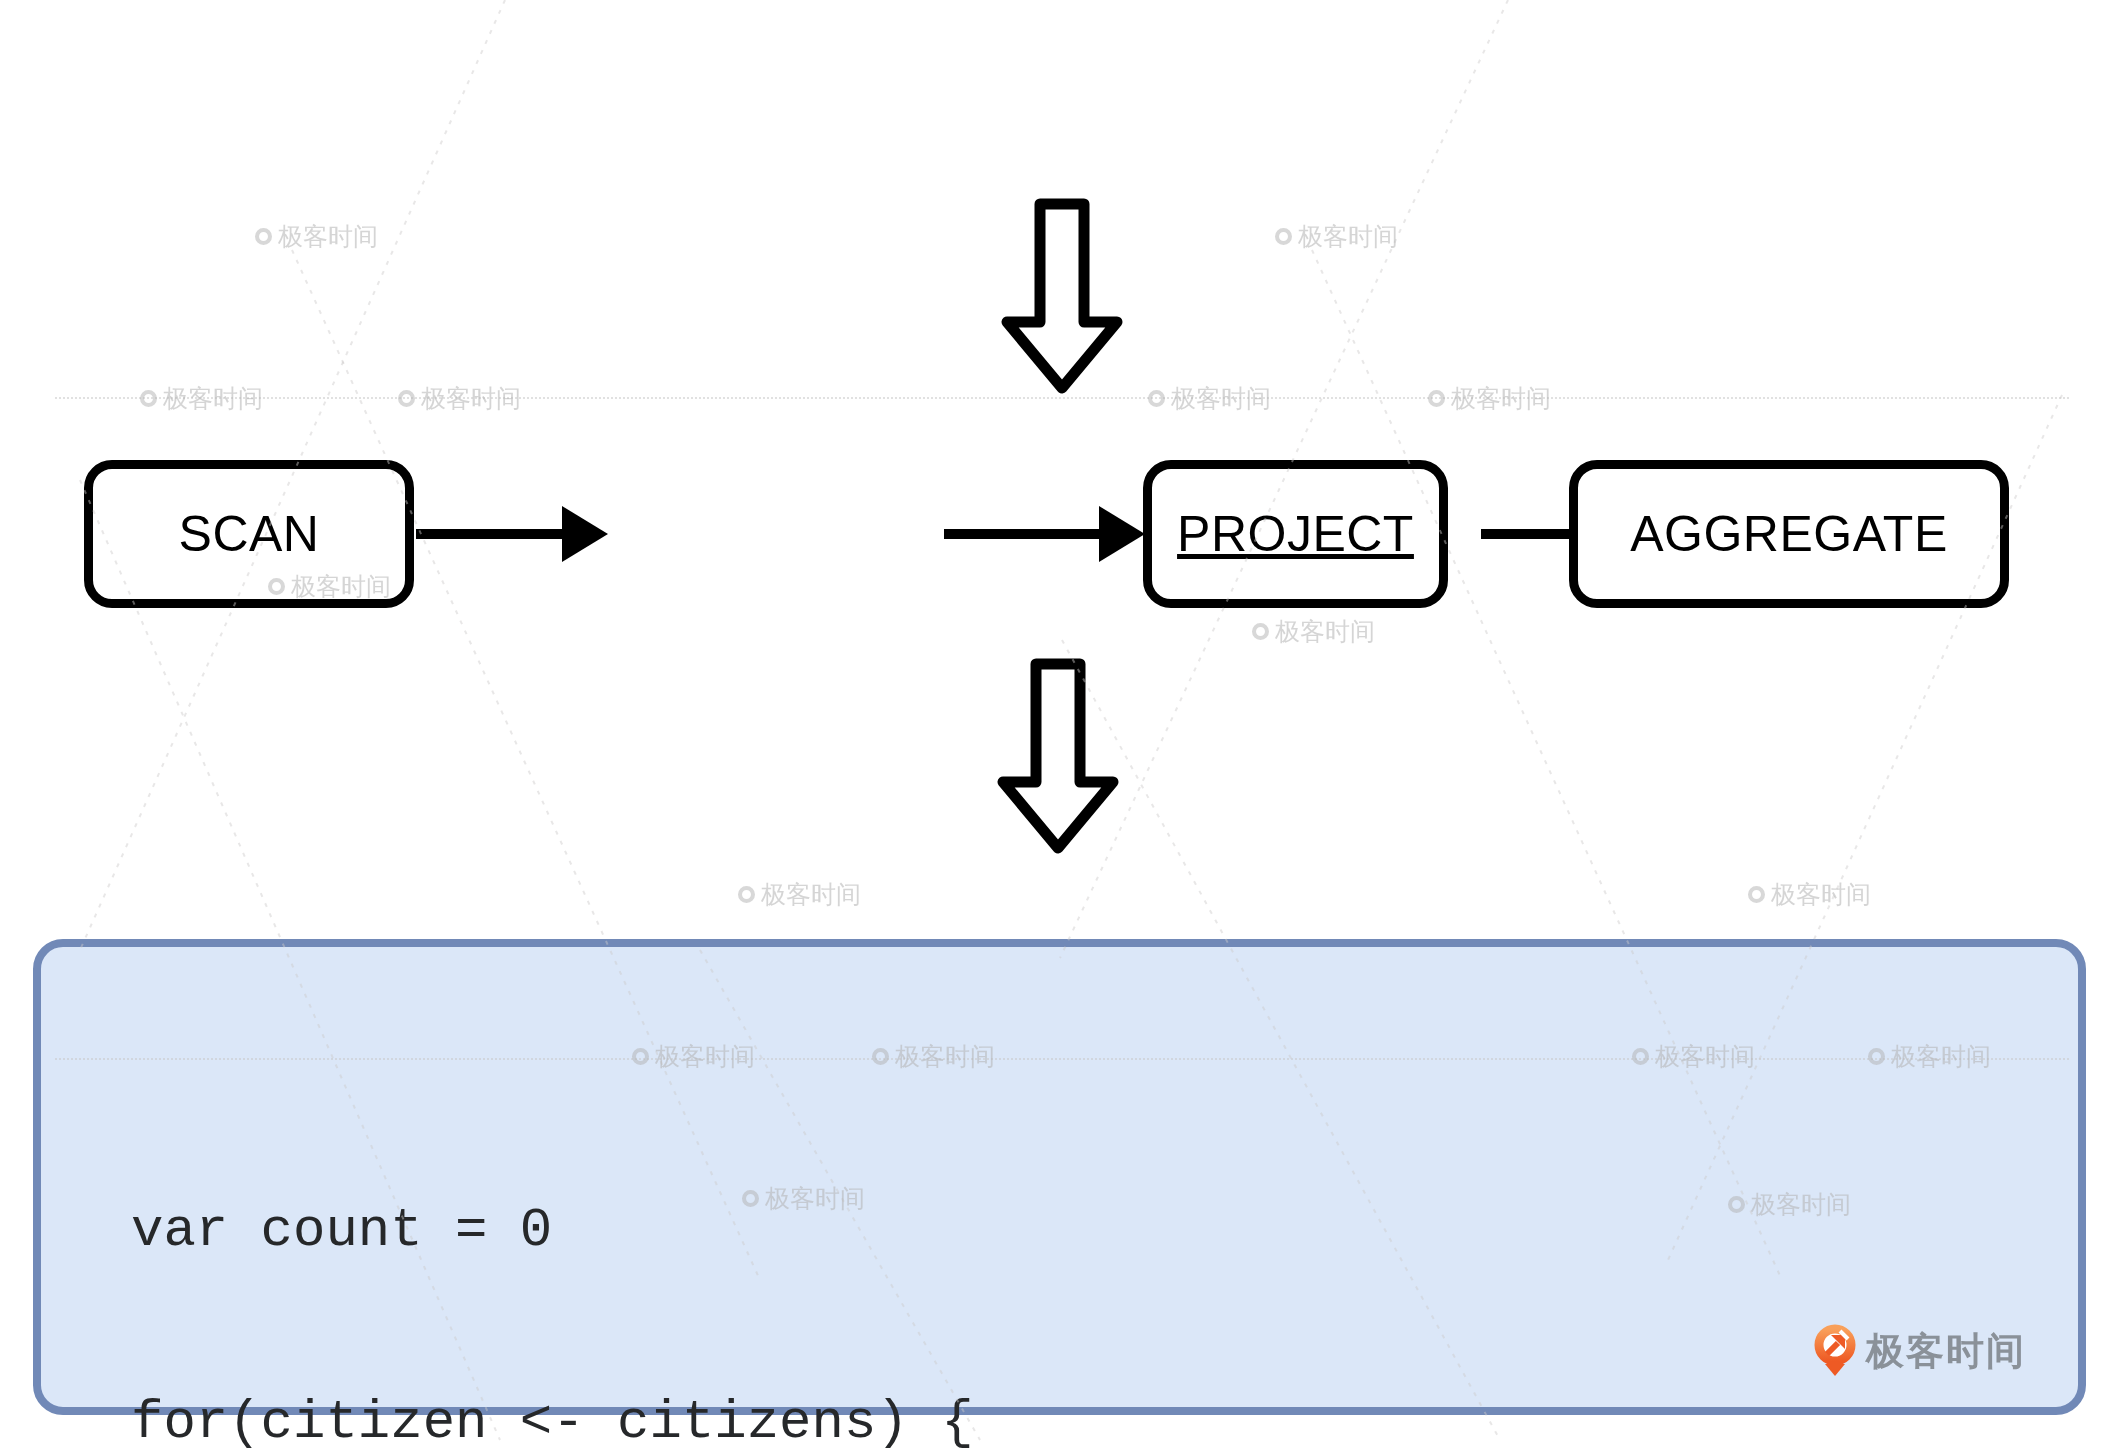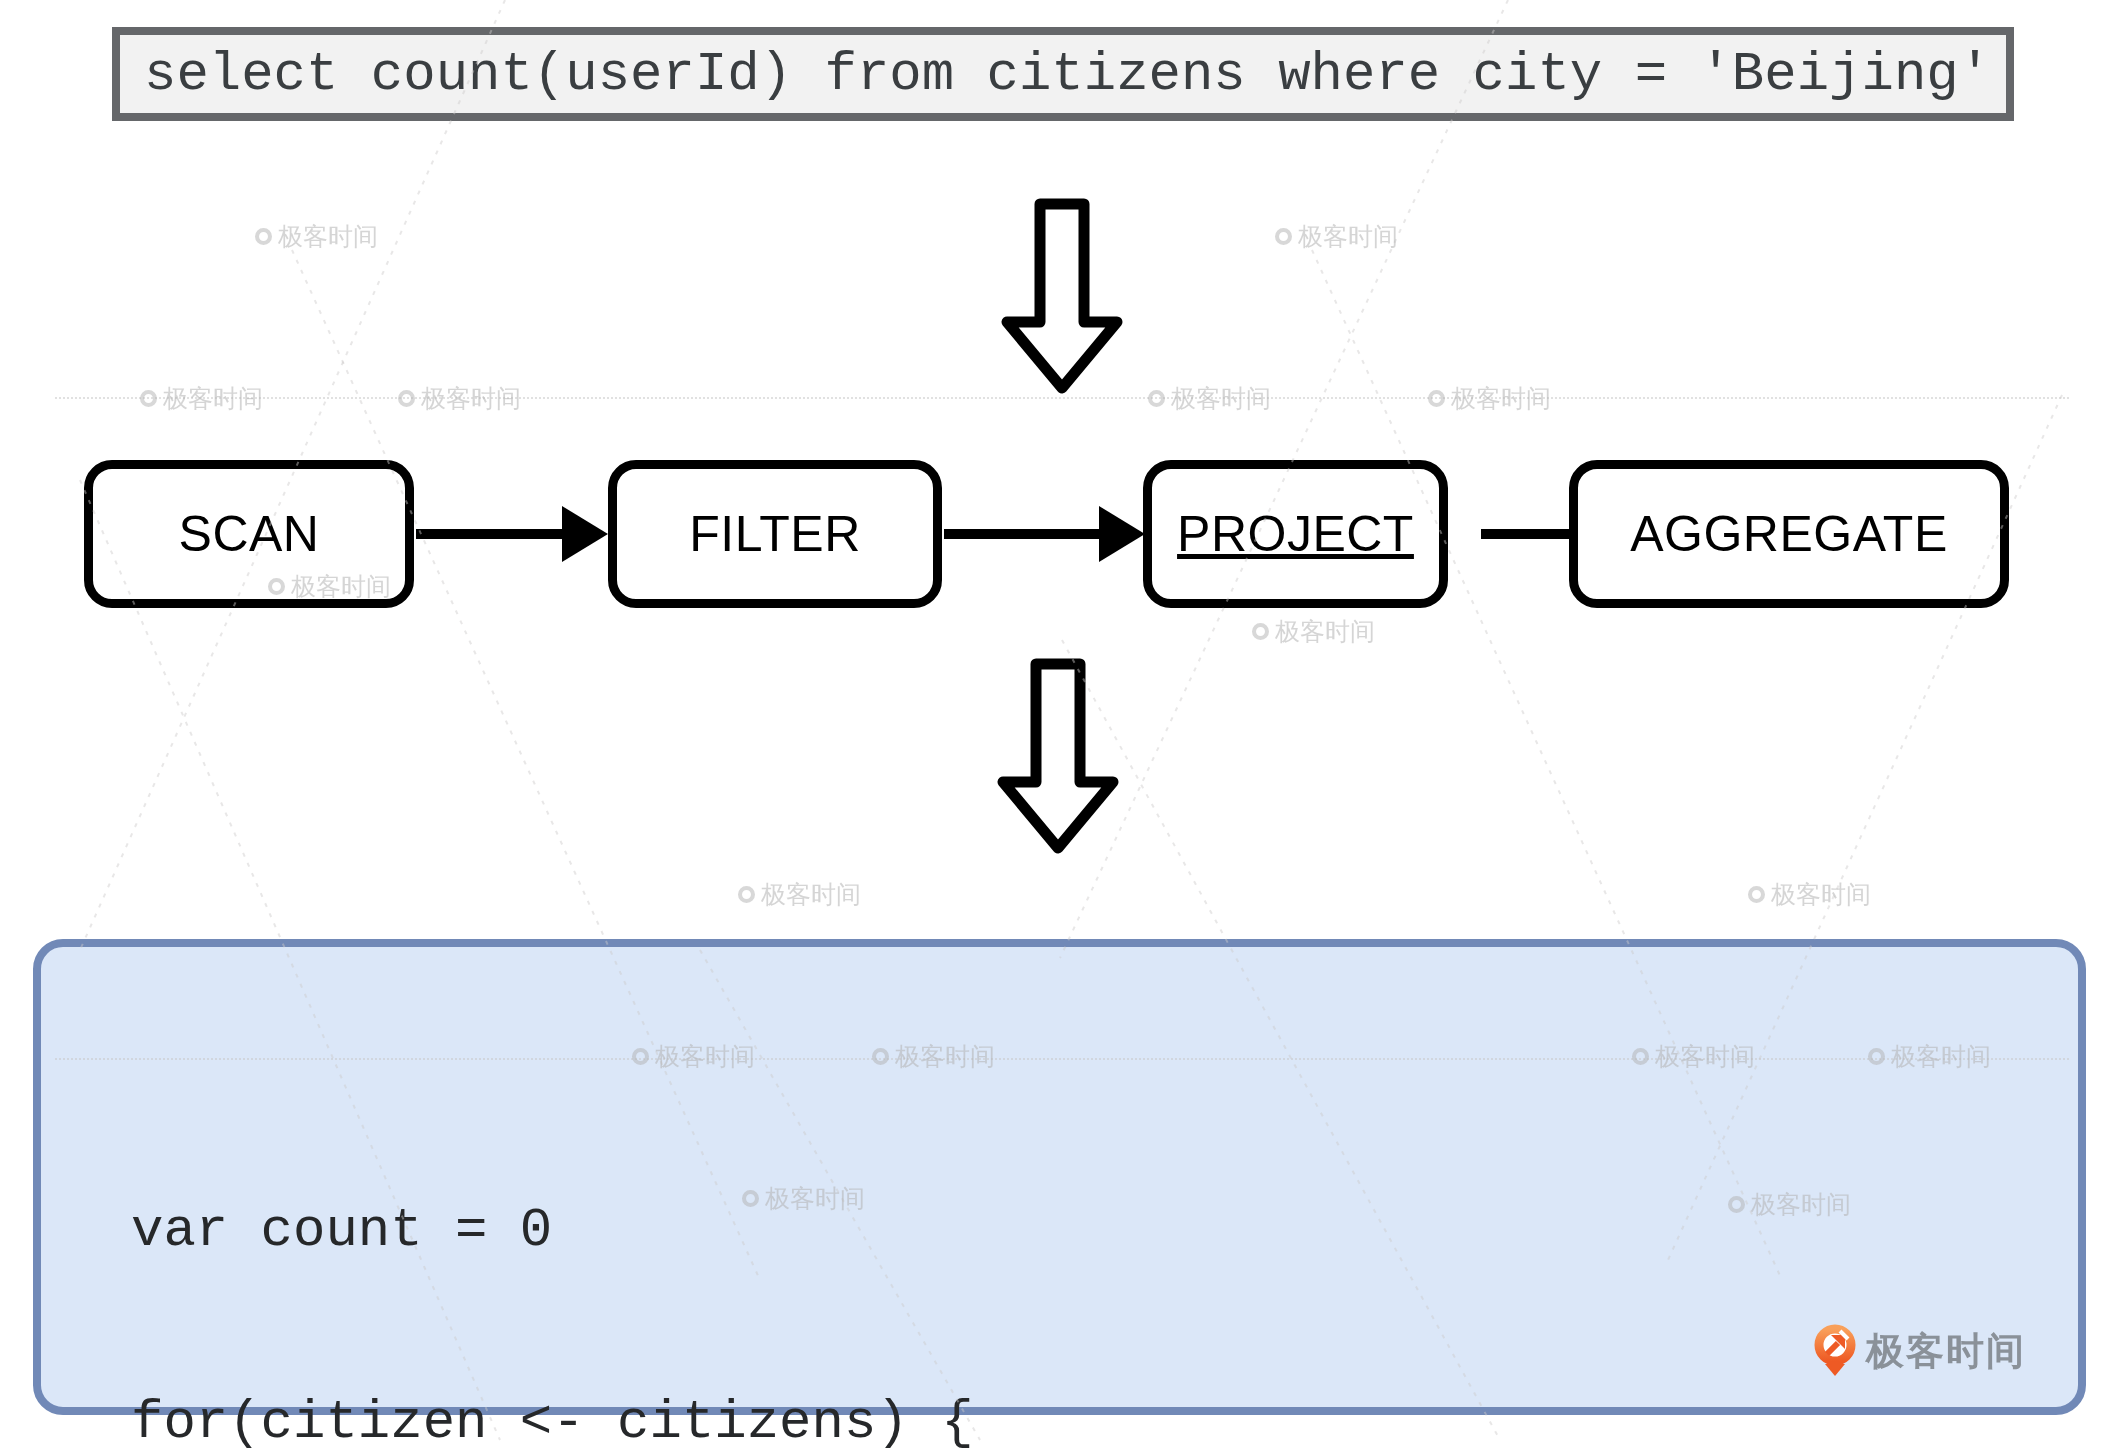--- a/index.html
+++ b/index.html
@@ -75,37 +75,31 @@
   .wm-ring{
     display:inline-block;width:17px;height:17px;border-radius:50%;
     border:4px solid rgba(178,178,178,0.5);box-sizing:border-box;
   }
 </style>
 </head>
 <body>
 
 <div class="canvas">
 
-  <div class="sql-box">
-    <span>select count(userId) from citizens where city = 'Beijing'</span>
-  </div>
 
   <div class="down-arrow down-arrow-1">
     <svg viewBox="0 0 124 196" width="124" height="196">
       <path d="M40 6 H84 V124 H117 L62 190 L7 124 H40 Z" fill="#ffffff" stroke="#000000" stroke-width="11" stroke-linejoin="round"></path>
     </svg>
   </div>
 
   <div class="stage stage-scan">
     <span>SCAN</span>
   </div>
   <div class="harrow harrow-1"></div>
-  <div class="stage stage-filter">
-    <span>FILTER</span>
-  </div>
   <div class="harrow harrow-2"></div>
   <div class="stage stage-project">
     <span>PROJECT</span>
   </div>
   <div class="harrow harrow-3"></div>
   <div class="stage stage-aggregate">
     <span>AGGREGATE</span>
   </div>
 
   <div class="down-arrow down-arrow-2">

